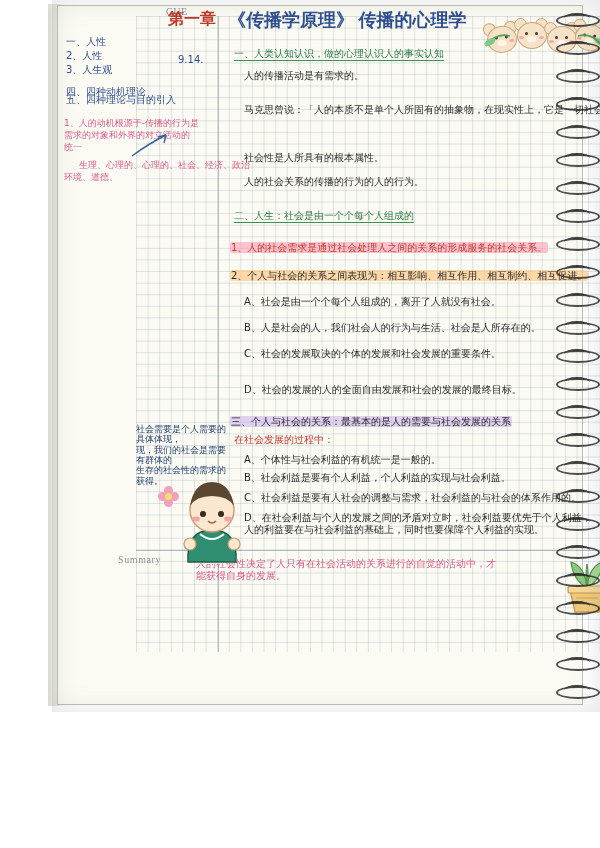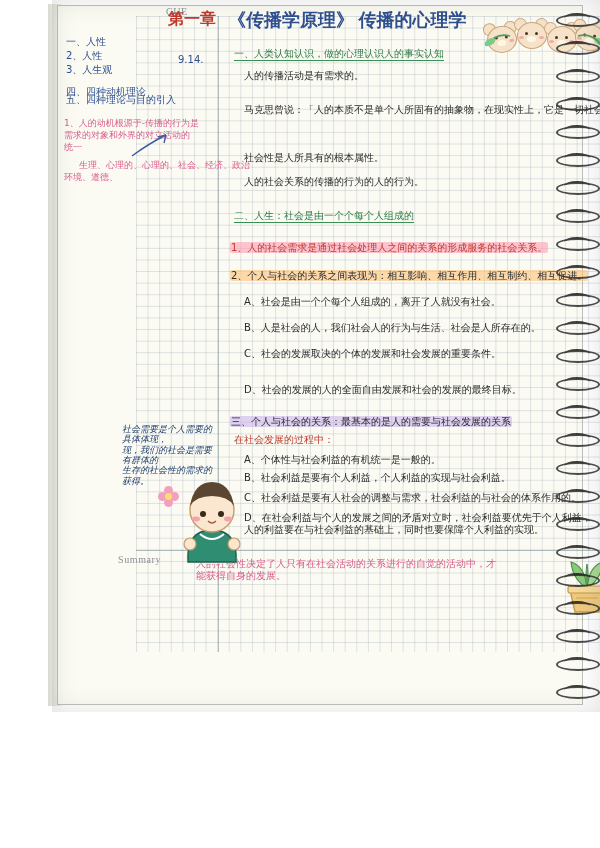--- a/index.html
+++ b/index.html
@@ -112,21 +112,21 @@
   .bear .snout{position:absolute;left:13px;top:18px;width:9px;height:6px;border-radius:50%;background:#fff6e8;}
   .bear .cheek{position:absolute;width:5px;height:3px;border-radius:50%;background:#f3a8ae;top:18px;}
   .bear .cheek.l{left:5px;} .bear .cheek.r{left:25px;}
 
   #girl{position:absolute;left:112px;top:468px;width:84px;height:92px;}
   #flower{position:absolute;left:100px;top:480px;width:22px;height:22px;}
   .petal{position:absolute;width:9px;height:9px;border-radius:50%;background:#f2a0bd;}
   #plant{position:absolute;left:500px;top:548px;width:58px;height:62px;}
 
   
-  #memo{left:64px;top:418px;width:92px;font-style:italic;}
+  #memo{left:78px;top:418px;width:92px;}
 </style>
 </head>
 <body>
 
 <div id="photo">
 
   <div id="left-edge"></div>
 
   <div id="page">
 

